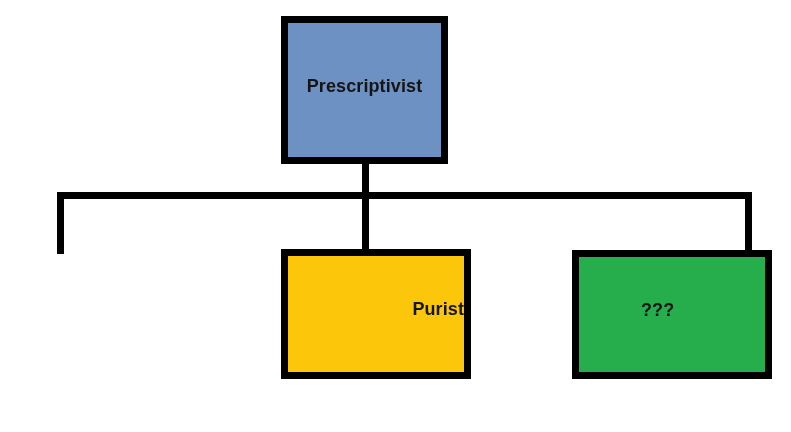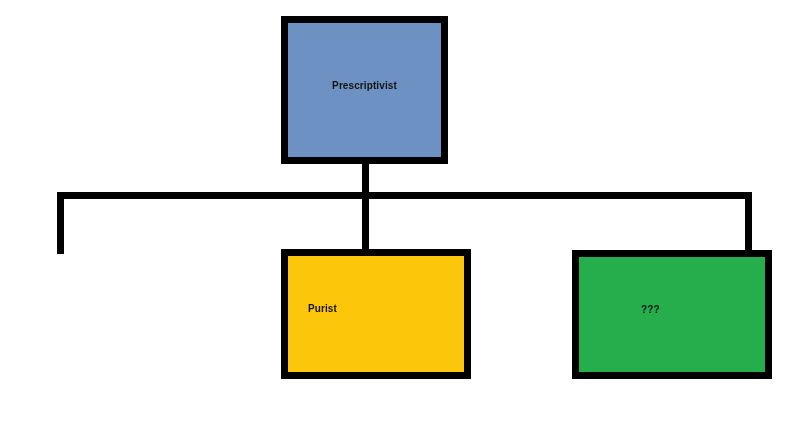--- a/index.html
+++ b/index.html
@@ -21,21 +21,21 @@
   .node-box {
     position: absolute;
     box-sizing: border-box;
     border: 7px solid #000000;
     display: flex;
     align-items: center;
     z-index: 3;
   }
   .node-label {
     font-weight: bold;
-    font-size: 10px;
+    font-size: 18px;
     line-height: 1.45;
     color: #151515;
     letter-spacing: 0.1px;
     white-space: pre-line;
   }
   
   #node-root {
     left: 281px;
     top: 16px;
     width: 167px;
@@ -60,21 +60,21 @@
     text-align: left;
     padding-left: 14px;
     padding-bottom: 6px;
   }
   #node-child-2 {
     left: 281px;
     top: 249px;
     width: 190px;
     height: 130px;
     background: #FCC70B;
-    justify-content: flex-start;
+    justify-content: flex-end;
   }
   #node-child-2 .node-label {
     text-align: left;
     padding-left: 20px;
     padding-bottom: 10px;
   }
   #node-child-3 {
     left: 572px;
     top: 250px;
     width: 200px;

